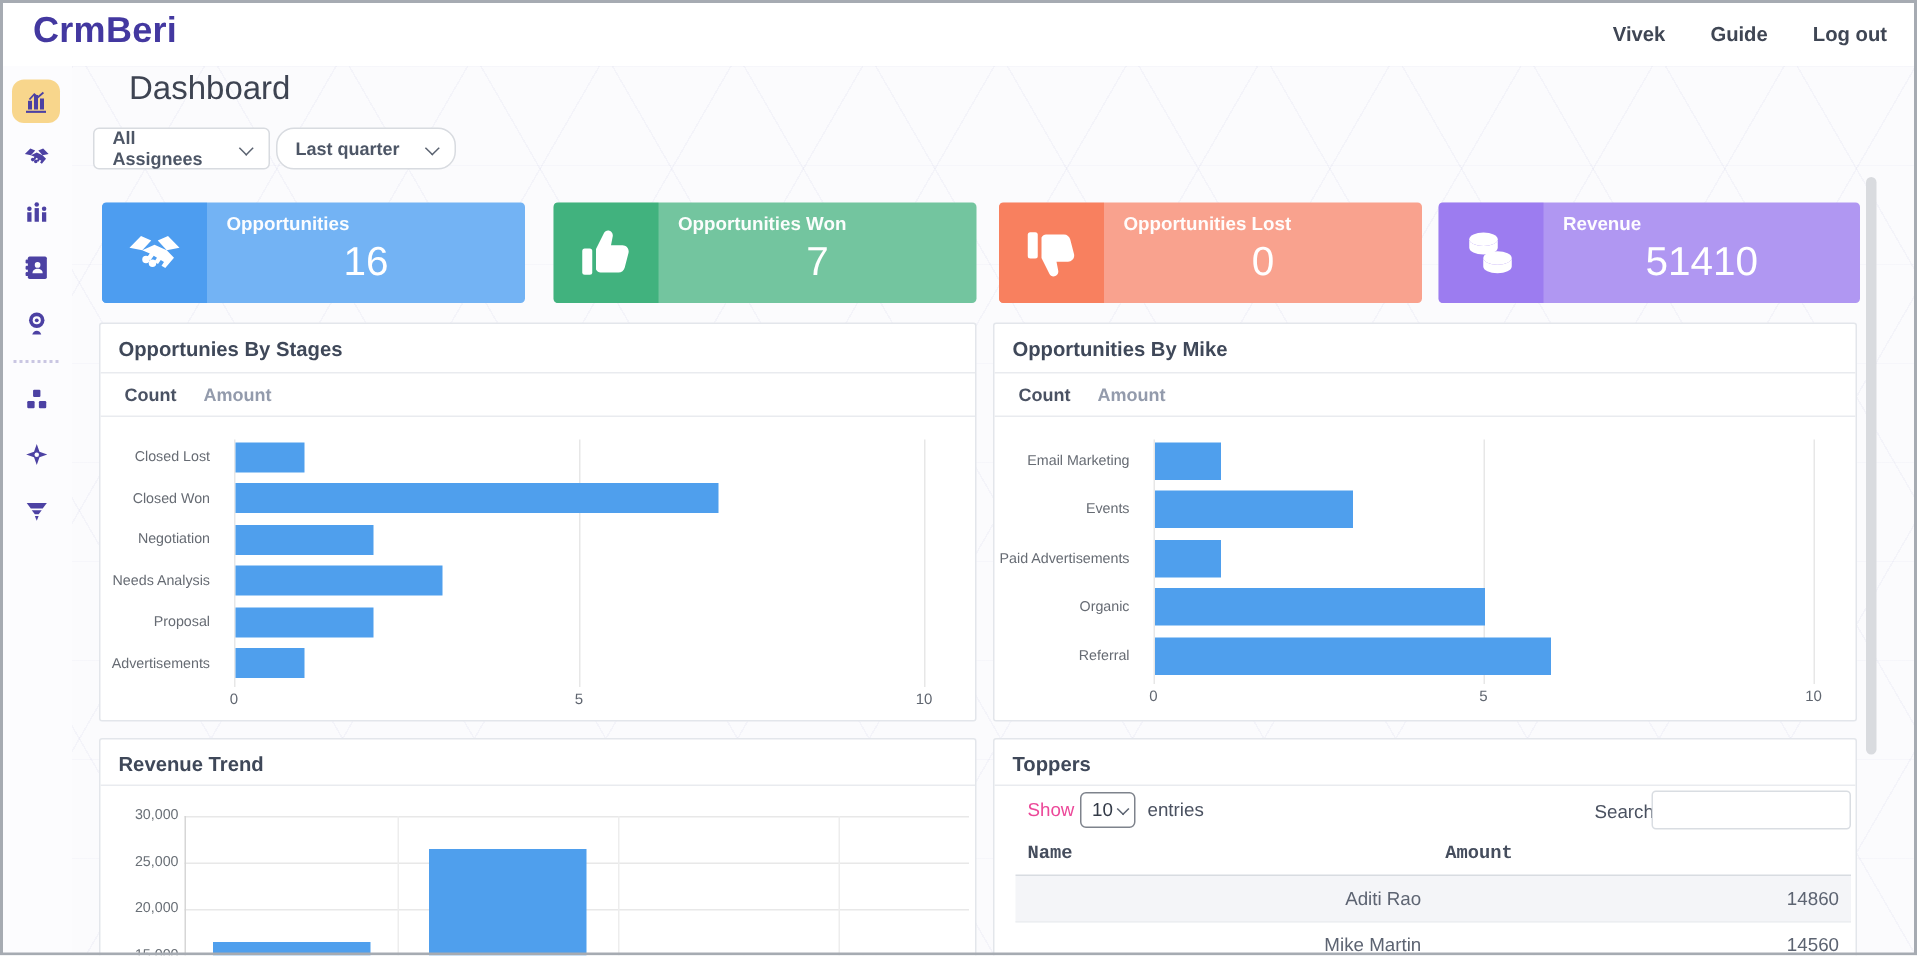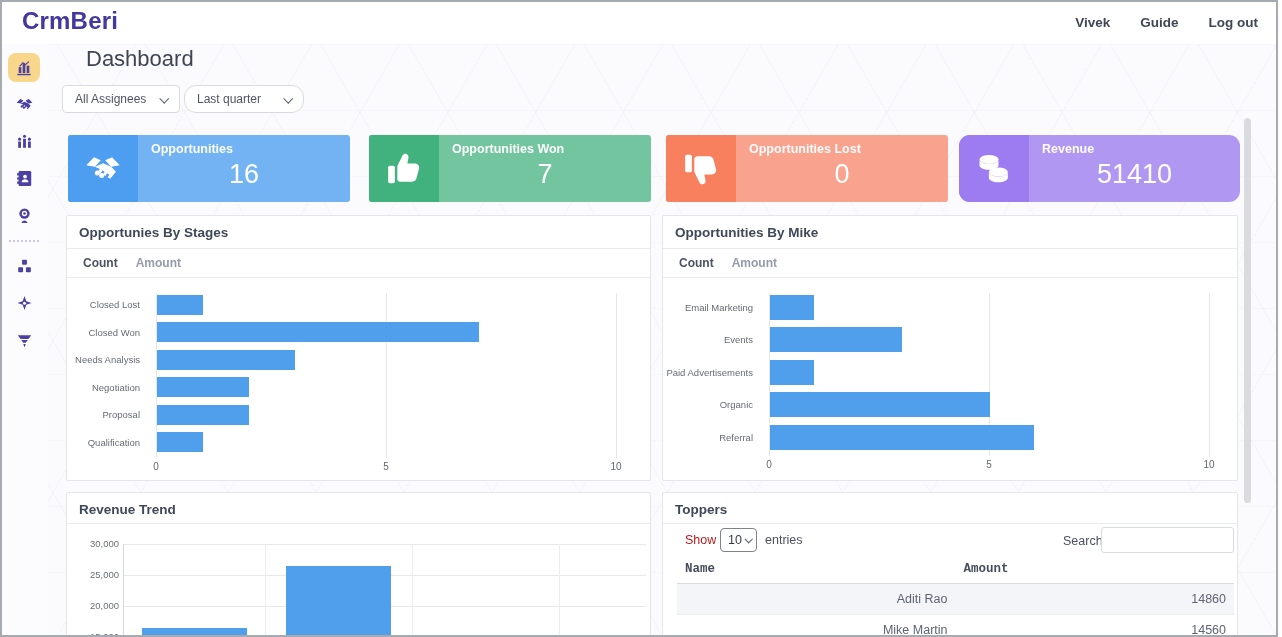--- a/index.html
+++ b/index.html
@@ -26,21 +26,21 @@
     background-image:
       repeating-linear-gradient(120deg, rgba(110,112,185,.05) 0 1px, transparent 1px 76px),
       repeating-linear-gradient(60deg,  rgba(110,112,185,.05) 0 1px, transparent 1px 76px),
       repeating-linear-gradient(180deg, rgba(110,112,185,.035) 0 1px, transparent 1px 66px);}
 
   .page-title{position:absolute;left:86px;top:46px;font-size:22px;color:#3e4452;font-weight:500;z-index:6;}
 
   
   .filter{position:absolute;top:85px;height:28px;background:#fff;border:1px solid #d8dbe0;border-radius:4px;
           display:flex;align-items:center;justify-content:space-between;padding:0 12px;box-sizing:border-box;cursor:pointer;z-index:6;}
-  .filter-label{font-size:12px;color:#4d5666;font-weight:400;}
+  .filter-label{font-size:12px;color:#4d5666;font-weight:700;}
   .chev{width:6px;height:6px;border-right:1.7px solid #5a6270;border-bottom:1.7px solid #5a6270;
         transform:rotate(45deg) translateY(-1px);display:inline-block;margin-left:10px;}
 
   
   .stat-card{position:absolute;top:135px;height:67px;border-radius:3px;display:flex;overflow:hidden;color:#fff;z-index:6;}
   .stat-icon-box{width:70px;flex:0 0 70px;display:flex;align-items:center;justify-content:center;}
   .stat-icon-box svg{width:40px;height:40px;fill:#fff;}
   .stat-body{flex:1;position:relative;}
   .stat-label{position:absolute;left:13px;top:7px;font-size:12.5px;font-weight:600;color:rgba(255,255,255,.97);}
   .stat-value{position:absolute;left:0;right:0;top:24px;text-align:center;font-size:27px;font-weight:400;color:#fff;}
@@ -63,21 +63,21 @@
   .hc-tick{position:absolute;transform:translateX(-50%);font-size:10px;color:#606670;}
 
   
   .rv-ylab{position:absolute;left:0;width:52px;text-align:right;font-size:9.5px;color:#6a7077;}
   .rv-hgrid{position:absolute;height:1px;background:#e8e8e8;}
   .rv-vgrid{position:absolute;width:1px;background:#ededed;}
   .rv-bar{position:absolute;background:#4f9fed;}
 
   
   .tp-controls{position:absolute;left:0;right:0;top:34px;height:28px;}
-  .tp-show{position:absolute;left:22px;top:6px;font-size:12.5px;color:#b91c1c;}
+  .tp-show{position:absolute;left:22px;top:6px;font-size:12.5px;color:#ec4899;}
   .sel-wrap{position:absolute;left:57px;top:1px;width:37px;height:24px;}
   .sel-wrap select{width:100%;height:100%;font-size:12.5px;color:#343b48;border:1px solid #7e838c;border-radius:4px;
                    background:#fff;-webkit-appearance:none;appearance:none;padding:0 14px 0 7px;font-family:inherit;}
   .sel-wrap .chev{position:absolute;right:6px;top:9px;pointer-events:none;width:5px;height:5px;}
   .tp-entries{position:absolute;left:102px;top:6px;font-size:12.5px;color:#4a5160;}
   .tp-search-label{position:absolute;left:400px;top:7px;font-size:12.5px;color:#4a5160;}
   .tp-search{position:absolute;left:438px;top:0px;width:133px;height:26px;border:1px solid #d9dde2;border-radius:3px;
              box-sizing:border-box;padding:0 8px;font-size:12px;color:#333;outline:none;font-family:inherit;}
   .tp-table{position:absolute;left:14px;top:64px;width:557px;border-collapse:collapse;font-size:12.5px;table-layout:fixed;}
   .tp-table th{width:50%;text-align:left;padding:5px 8px 7px 8px;color:#454d5d;font-weight:700;
@@ -232,21 +232,21 @@
               <rect x="2.5" y="10" width="4" height="10.5" rx="1"></rect>
               <path d="M8 19.4V10.2l3.2-6.4c.3-.6.9-1 1.6-1 1.2 0 2.1 1.1 1.9 2.3l-.7 3.6h4.6c1.6 0 2.8 1.5 2.4 3.1l-1.5 5.8c-.3 1.2-1.3 2-2.5 2H9.8c-.7 0-1.4-.4-1.8-1.2z"></path>
             </g>
           </svg>
         </div>
         <div class="stat-body">
           <div class="stat-label">Opportunities Lost</div>
           <div class="stat-value">0</div>
         </div>
       </div>
-      <div class="stat-card" style="left: 959px; width: 281px; background: rgb(176, 151, 242); border-radius: 11px;">
+      <div class="stat-card" style="left: 959px; width: 281px; background: rgb(176, 151, 242);">
         <div class="stat-icon-box" style="background: rgb(156, 124, 240);">
           <svg viewBox="0 0 24 24">
             <ellipse cx="9" cy="6.3" rx="5.7" ry="2.7"></ellipse>
             <path d="M3.3 6.3v3.4c0 1.5 2.6 2.7 5.7 2.7s5.7-1.2 5.7-2.7V6.3c0 1.5-2.6 2.7-5.7 2.7S3.3 7.8 3.3 6.3z"></path>
             <ellipse cx="14.6" cy="13.8" rx="5.7" ry="2.7"></ellipse>
             <path d="M8.9 13.8v3.4c0 1.5 2.6 2.7 5.7 2.7s5.7-1.2 5.7-2.7v-3.4c0 1.5-2.6 2.7-5.7 2.7s-5.7-1.2-5.7-2.7z"></path>
           </svg>
         </div>
         <div class="stat-body">
           <div class="stat-label">Revenue</div>
@@ -269,33 +269,33 @@
         <div class="hc-grid" style="left: 549px; height: 165px;"></div>
         <div class="hc-row" style="height: 27.5px;">
           <div class="hc-label" style="width: 89px;">Closed Lost</div>
           <div class="hc-bar" style="left: 90px; top: 3.75px; height: 20px; width: 46px; background: rgb(79, 159, 237);"></div>
         </div>
         <div class="hc-row" style="height: 27.5px;">
           <div class="hc-label" style="width: 89px;">Closed Won</div>
           <div class="hc-bar" style="left: 90px; top: 3.75px; height: 20px; width: 322px; background: rgb(79, 159, 237);"></div>
         </div>
         <div class="hc-row" style="height: 27.5px;">
+          <div class="hc-label" style="width: 89px;">Negotiation</div>
+          <div class="hc-bar" style="left: 90px; top: 3.75px; height: 20px; width: 92px; background: rgb(79, 159, 237);"></div>
+        </div>
+        <div class="hc-row" style="height: 27.5px;">
           <div class="hc-label" style="width: 89px;">Needs Analysis</div>
           <div class="hc-bar" style="left: 90px; top: 3.75px; height: 20px; width: 138px; background: rgb(79, 159, 237);"></div>
         </div>
         <div class="hc-row" style="height: 27.5px;">
-          <div class="hc-label" style="width: 89px;">Negotiation</div>
-          <div class="hc-bar" style="left: 90px; top: 3.75px; height: 20px; width: 92px; background: rgb(79, 159, 237);"></div>
-        </div>
-        <div class="hc-row" style="height: 27.5px;">
           <div class="hc-label" style="width: 89px;">Proposal</div>
           <div class="hc-bar" style="left: 90px; top: 3.75px; height: 20px; width: 92px; background: rgb(79, 159, 237);"></div>
         </div>
         <div class="hc-row" style="height: 27.5px;">
-          <div class="hc-label" style="width: 89px;">Qualification</div>
+          <div class="hc-label" style="width: 89px;">Advertisements</div>
           <div class="hc-bar" style="left: 90px; top: 3.75px; height: 20px; width: 46px; background: rgb(79, 159, 237);"></div>
         </div>
         <span class="hc-tick" style="left: 89px; top: 170px;">0</span>
         <span class="hc-tick" style="left: 319px; top: 170px;">5</span>
         <span class="hc-tick" style="left: 549px; top: 170px;">10</span>
       </div>
   </section>
 
   <section class="panel" style="left:662px;top:215px;width:576px;height:266px;">
     <div class="panel-title">Opportunities By Mike</div>

